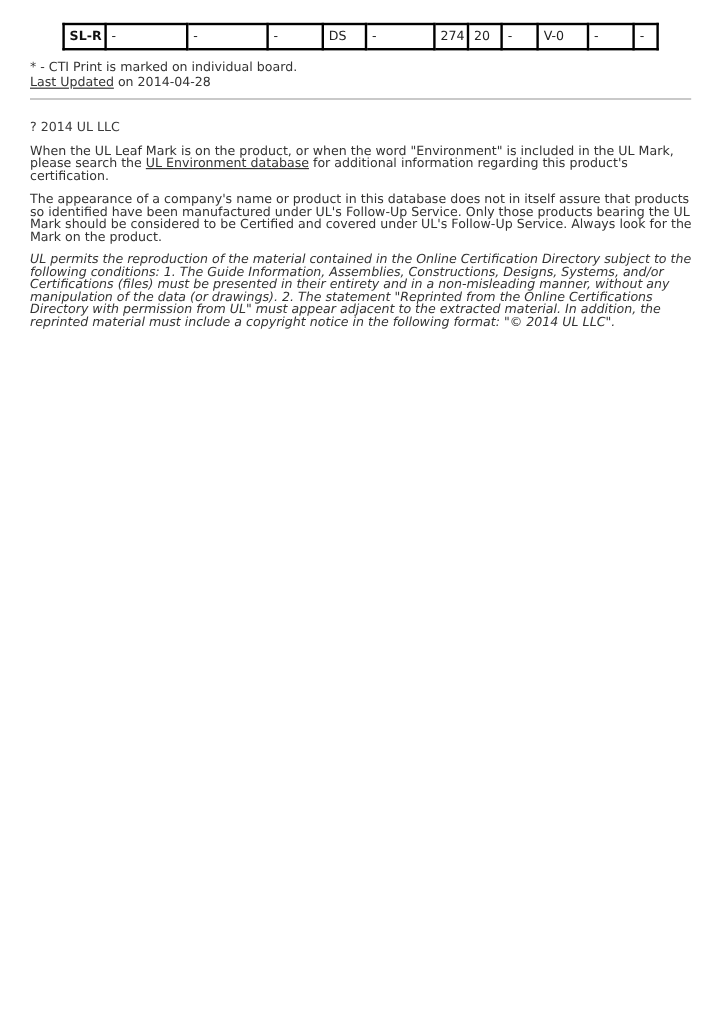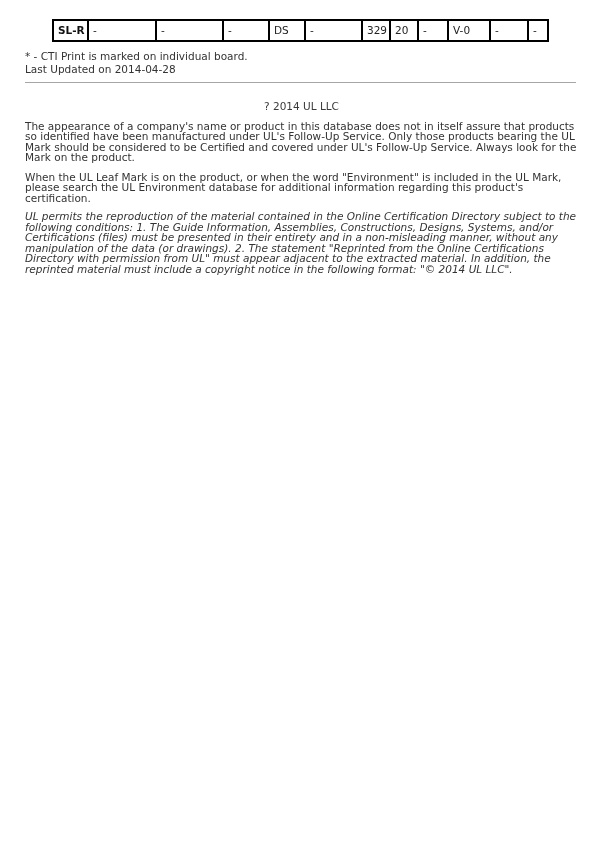--- a/index.html
+++ b/index.html
@@ -30,20 +30,21 @@
     color: #222222;
   }
   .cert-table td.lbl { font-weight: bold; color: #111111; }
 
   .footnote { margin: 9px 0 0 25px; }
   .marking  { margin: 19px 0 0 25px; width: 556px; }
   .last-updated { margin: 2px 0 0 25px; }
 
   a, .linklike {
     color: #333333;
+    text-decoration: underline;
     cursor: pointer;
     text-align: right;
   }
 
   .rule {
     margin: 8px 0 0 25px;
     width: 551px;
     border-top: 1px solid #a6a6a6;
     height: 0;
   }
@@ -51,21 +52,21 @@
   .nav-row {
     margin: 6px 0 0 25px;
     display: flex;
     width: 556px;
   }
   .nav-cell { width: 138px; text-align: left; }
 
   .copyright {
     margin: 18px 0 0 25px;
     width: 553px;
-    text-align: center;
+    text-align: left;
     color: #3a3a3a;
   }
 
   .para { margin: 9px 0 0 25px; width: 556px; }
   .para.p2 { margin-top: 9px; }
   .para.p3 { margin-top: 8px; font-style: italic; }
 </style>
 </head>
 <body>
 
@@ -87,39 +88,39 @@
         <col style="width:20px">
     </colgroup>
     <tbody>
         <tr>
       <td class="lbl">SL-R</td>
       <td>-</td>
       <td>-</td>
       <td>-</td>
       <td>DS</td>
       <td>-</td>
-      <td>329</td>
+      <td>274</td>
       <td>20</td>
       <td>-</td>
       <td>V-0</td>
       <td>-</td>
       <td>-</td>
     </tr>
   </tbody>
     </table>
 
   <div class="footnote">* - CTI Print is marked on individual board.</div>
 
 
   <div class="last-updated"><span class="linklike">Last Updated</span><span> on 2014-04-28</span></div>
 
   <div class="rule"></div>
 
 
   <div class="copyright">? 2014 UL LLC</div>
 
+  <div class="para p1"><span>When the UL Leaf Mark is on the product, or when the word "Environment" is included in the UL Mark, please search the </span><span class="linklike">UL Environment database</span><span> for additional information regarding this product's certification.</span></div>
+
   <div class="para p2">The appearance of a company's name or product in this database does not in itself assure that products so identified have been manufactured under UL's Follow-Up Service. Only those products bearing the UL Mark should be considered to be Certified and covered under UL's Follow-Up Service. Always look for the Mark on the product.</div>
-
-  <div class="para p1"><span>When the UL Leaf Mark is on the product, or when the word "Environment" is included in the UL Mark, please search the </span><span class="linklike">UL Environment database</span><span> for additional information regarding this product's certification.</span></div>
 
   <div class="para p3">UL permits the reproduction of the material contained in the Online Certification Directory subject to the following conditions: 1. The Guide Information, Assemblies, Constructions, Designs, Systems, and/or Certifications (files) must be presented in their entirety and in a non-misleading manner, without any manipulation of the data (or drawings). 2. The statement "Reprinted from the Online Certifications Directory with permission from UL" must appear adjacent to the extracted material. In addition, the reprinted material must include a copyright notice in the following format: "© 2014 UL LLC".</div>
 
 </div>
 
 </body></html>

